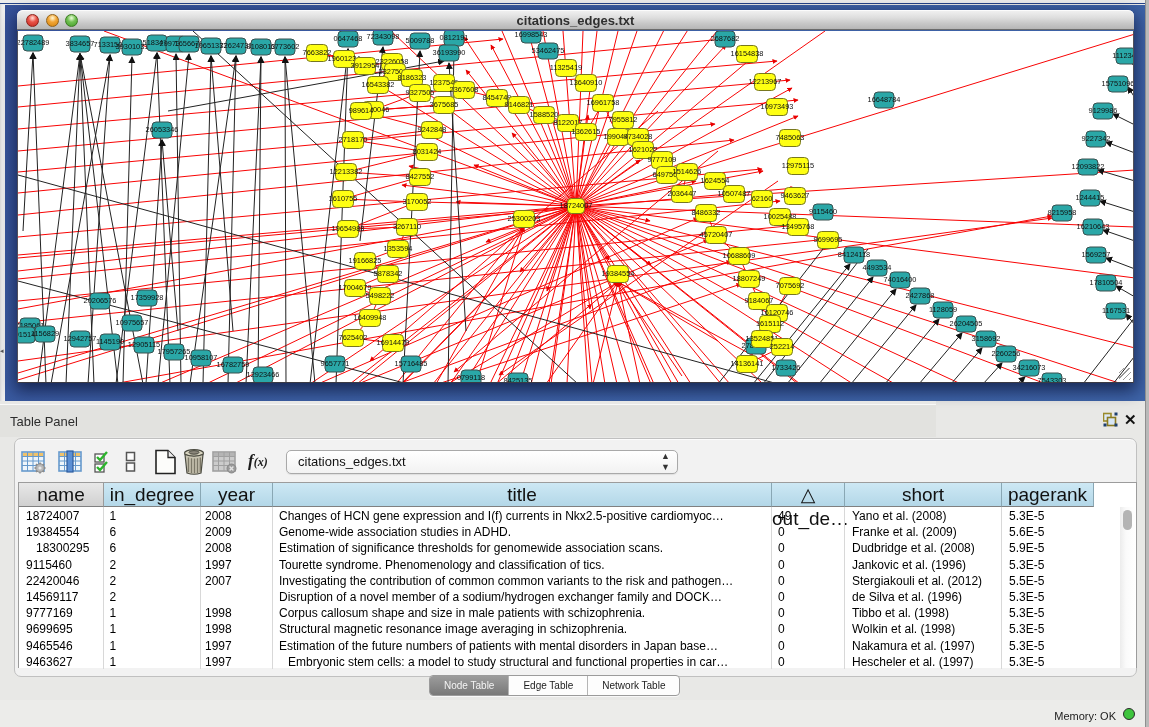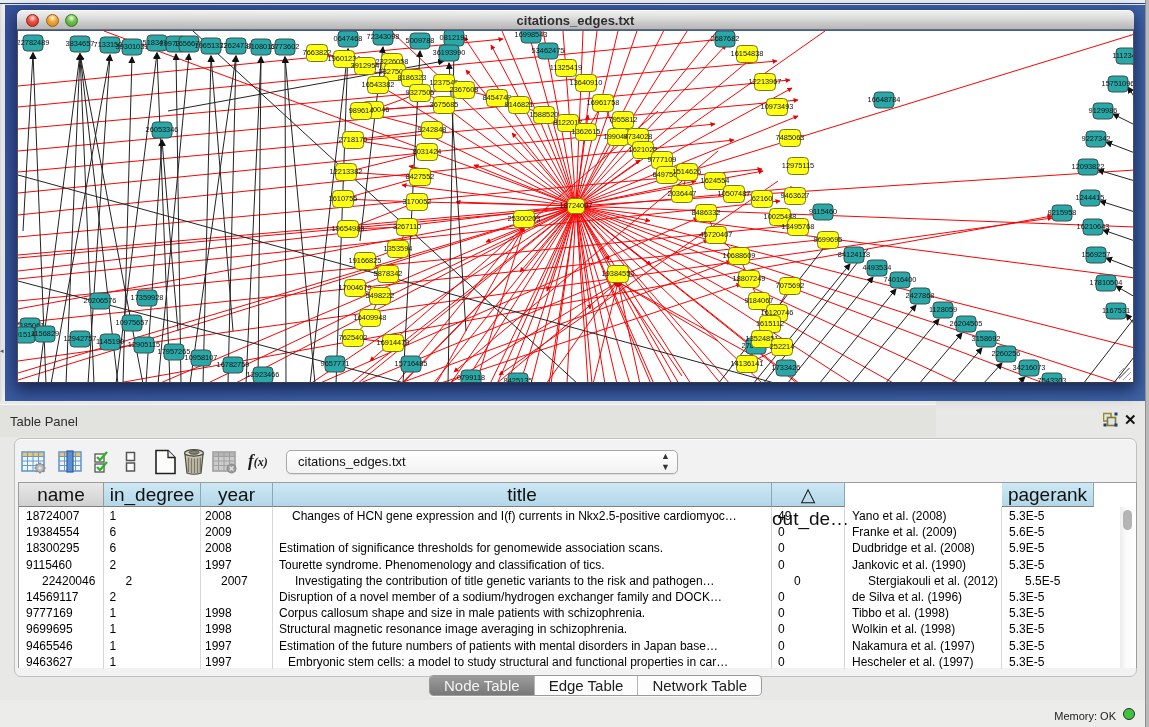--- a/index.html
+++ b/index.html
@@ -48,21 +48,21 @@
 .hdr0 { background:linear-gradient(#e8e8e8,#d0d0d0); border-right:1px solid #9a9a9a; }
 .col { position:absolute; top:24px; height:162px; border-right:1px solid #d8d8d8; }
 .row { position:absolute; height:16px; font-size:12px; color:#000; white-space:nowrap; overflow:hidden; }
 .cell { position:absolute; top:0; height:16px; line-height:16px; overflow:hidden; white-space:nowrap; }
 #scrolltrack { position:absolute; right:1px; top:24px; width:15px; height:161px; background:linear-gradient(90deg,#ececec,#fafafa 40%,#ffffff); }
 #scrollthumb { position:absolute; right:3px; top:3px; width:9px; height:20px; background:#b4b4b4; border-radius:5px; }
 
 
 #tabs { position:absolute; left:414px; top:236px; height:21px; border:1px solid #9b9b9b; border-radius:4px; background:#fdfdfd;
   display:flex; overflow:hidden; box-shadow:0 1px 0 rgba(255,255,255,0.7);}
-.tab { height:100%; font-size:15px; line-height:20px; padding:0 14px; color:#1c1c1c; }
+.tab { height:100%; font-size:10px; line-height:20px; padding:0 14px; color:#1c1c1c; }
 .tab.sel { background:linear-gradient(#9c9c9c,#787878); color:#f4f4f4; }
 .tab + .tab { border-left:1px solid #b5b5b5; }
 
 
 #status { position:absolute; left:0; top:299px; width:1146px; height:27px; background:#ececea;padding-left:20px; }
 #status span { position:absolute; right:30px; top:10px; font-size:11px; color:#1c1c1c; }
 #memdot { position:absolute; right:11px; top:8px; width:12px; height:12px; border-radius:50%; background:#3ec43e; border:1.5px solid #2c2c2c; }
 </style>
 </head>
 <body>
@@ -934,67 +934,69 @@
         </svg>
         <div style="position:absolute;left:233px;top:12px;width:34px;height:22px;font-family:'Liberation Serif',serif;font-style:italic;font-weight:bold;color:#1a1a1a;font-size:17px;">f<span style="font-size:12px;">(x)</span></div>
       <div id="dropdown">citations_edges.txt<span class="ud">▲<br>▼</span></div>
     </div>
     <div id="tbl">
         <div class="hdr hdr0" style="left:0px;width:85px;">name</div>
         <div class="hdr" style="left:85px;width:97px;">in_degree</div>
         <div class="hdr" style="left:182px;width:72px;">year</div>
         <div class="hdr" style="left:254px;width:499px;">title</div>
         <div class="hdr" style="left:753px;width:73px;">△ out_de…</div>
+        <div class="hdr" style="left:826px;width:157px;">short</div>
         <div class="hdr" style="left:983px;width:92px;">pagerank</div>
         <div class="col" style="left:84px;width:1px;"></div>
         <div class="col" style="left:181px;width:1px;"></div>
         <div class="col" style="left:253px;width:1px;"></div>
         <div class="col" style="left:752px;width:1px;"></div>
         <div class="col" style="left:825px;width:1px;"></div>
         <div class="col" style="left:982px;width:1px;"></div>
         <div class="row" style="left:0;top:25.0px;width:1075px;">
           <span class="cell" style="left:7px;width:78px;">18724007</span>
           <span class="cell" style="left:90.5px;width:91.5px;">1</span>
           <span class="cell" style="left:186px;width:68px;">2008</span>
-          <span class="cell" style="left:273px;width:493px;">Changes of HCN gene expression and I(f) currents in Nkx2.5-positive cardiomyoc…</span>
+          <span class="cell" style="left:260px;width:493px;">Changes of HCN gene expression and I(f) currents in Nkx2.5-positive cardiomyoc…</span>
           <span class="cell" style="left:759px;width:67px;">49</span>
           <span class="cell" style="left:833px;width:150px;">Yano et al. (2008)</span>
           <span class="cell" style="left:990px;width:85px;">5.3E-5</span>
         </div>
         <div class="row" style="left:0;top:41.2px;width:1075px;">
           <span class="cell" style="left:7px;width:78px;">19384554</span>
           <span class="cell" style="left:90.5px;width:91.5px;">6</span>
           <span class="cell" style="left:186px;width:68px;">2009</span>
+          <span class="cell" style="left:260px;width:493px;">Genome-wide association studies in ADHD.</span>
           <span class="cell" style="left:759px;width:67px;">0</span>
           <span class="cell" style="left:833px;width:150px;">Franke et al. (2009)</span>
           <span class="cell" style="left:990px;width:85px;">5.6E-5</span>
         </div>
         <div class="row" style="left:0;top:57.4px;width:1075px;">
-          <span class="cell" style="left:7px;width:78px;">18300295</span>
+          <span class="cell" style="left:17px;width:78px;">18300295</span>
           <span class="cell" style="left:90.5px;width:91.5px;">6</span>
           <span class="cell" style="left:186px;width:68px;">2008</span>
           <span class="cell" style="left:260px;width:493px;">Estimation of significance thresholds for genomewide association scans.</span>
           <span class="cell" style="left:759px;width:67px;">0</span>
           <span class="cell" style="left:833px;width:150px;">Dudbridge et al. (2008)</span>
           <span class="cell" style="left:990px;width:85px;">5.9E-5</span>
         </div>
         <div class="row" style="left:0;top:73.6px;width:1075px;">
           <span class="cell" style="left:7px;width:78px;">9115460</span>
           <span class="cell" style="left:90.5px;width:91.5px;">2</span>
           <span class="cell" style="left:186px;width:68px;">1997</span>
           <span class="cell" style="left:260px;width:493px;">Tourette syndrome. Phenomenology and classification of tics.</span>
           <span class="cell" style="left:759px;width:67px;">0</span>
-          <span class="cell" style="left:833px;width:150px;">Jankovic et al. (1990)</span>
+          <span class="cell" style="left:833px;width:150px;">Jankovic et al. (1996)</span>
           <span class="cell" style="left:990px;width:85px;">5.3E-5</span>
         </div>
-        <div class="row" style="left:0;top:89.8px;width:1075px;margin-left:16px;">
+        <div class="row" style="left:0;top:89.8px;width:1075px;">
           <span class="cell" style="left:7px;width:78px;">22420046</span>
           <span class="cell" style="left:90.5px;width:91.5px;">2</span>
           <span class="cell" style="left:186px;width:68px;">2007</span>
-          <span class="cell" style="left:260px;width:493px;">Investigating the contribution of title genetic variants to the risk and pathogen…</span>
+          <span class="cell" style="left:260px;width:493px;">Investigating the contribution of common common variants to the risk and pathogen…</span>
           <span class="cell" style="left:759px;width:67px;">0</span>
           <span class="cell" style="left:833px;width:150px;">Stergiakouli et al. (2012)</span>
           <span class="cell" style="left:990px;width:85px;">5.5E-5</span>
         </div>
         <div class="row" style="left:0;top:106.0px;width:1075px;">
           <span class="cell" style="left:7px;width:78px;">14569117</span>
           <span class="cell" style="left:90.5px;width:91.5px;">2</span>
           <span class="cell" style="left:194px;width:68px;margin-top:22px;">2003</span>
           <span class="cell" style="left:260px;width:493px;">Disruption of a novel member of a sodium/hydrogen exchanger family and DOCK…</span>
           <span class="cell" style="left:759px;width:67px;">0</span>

